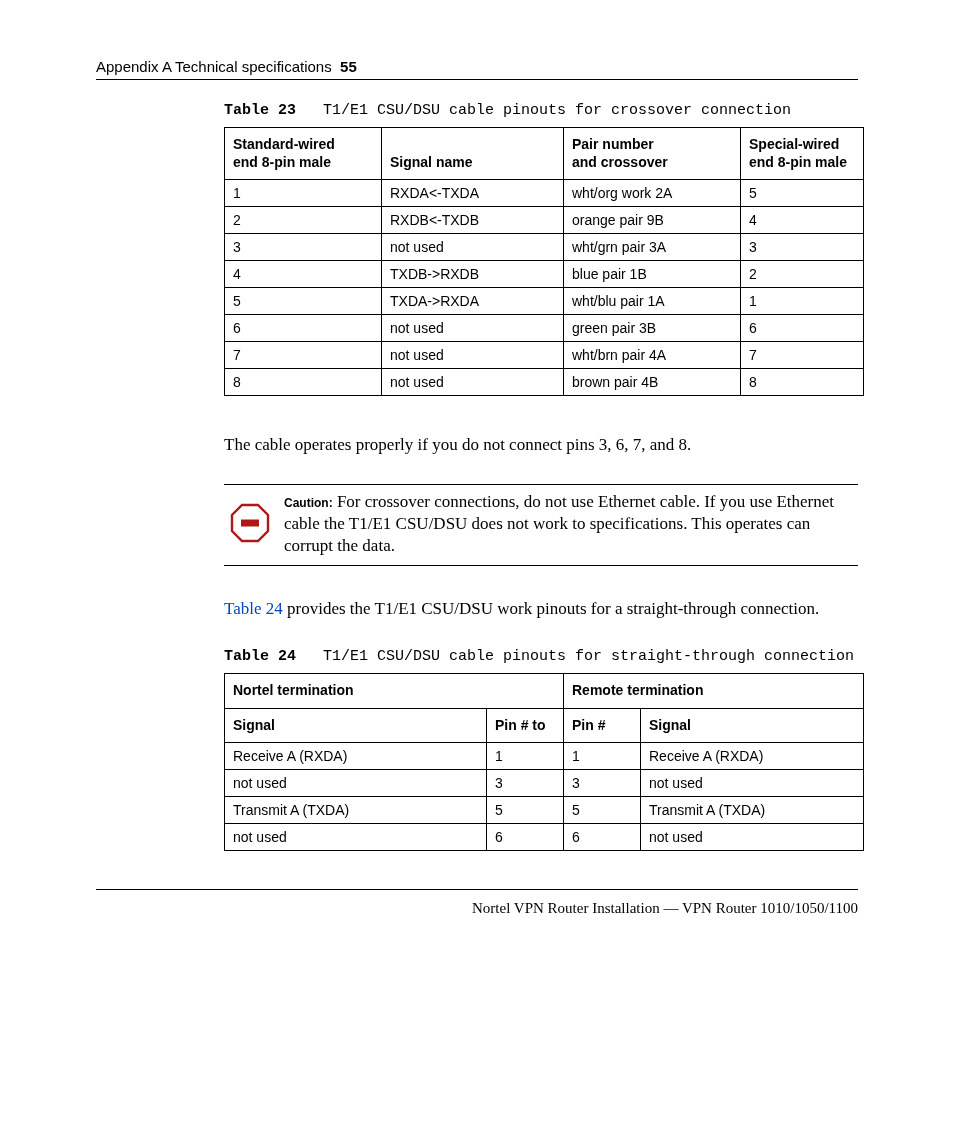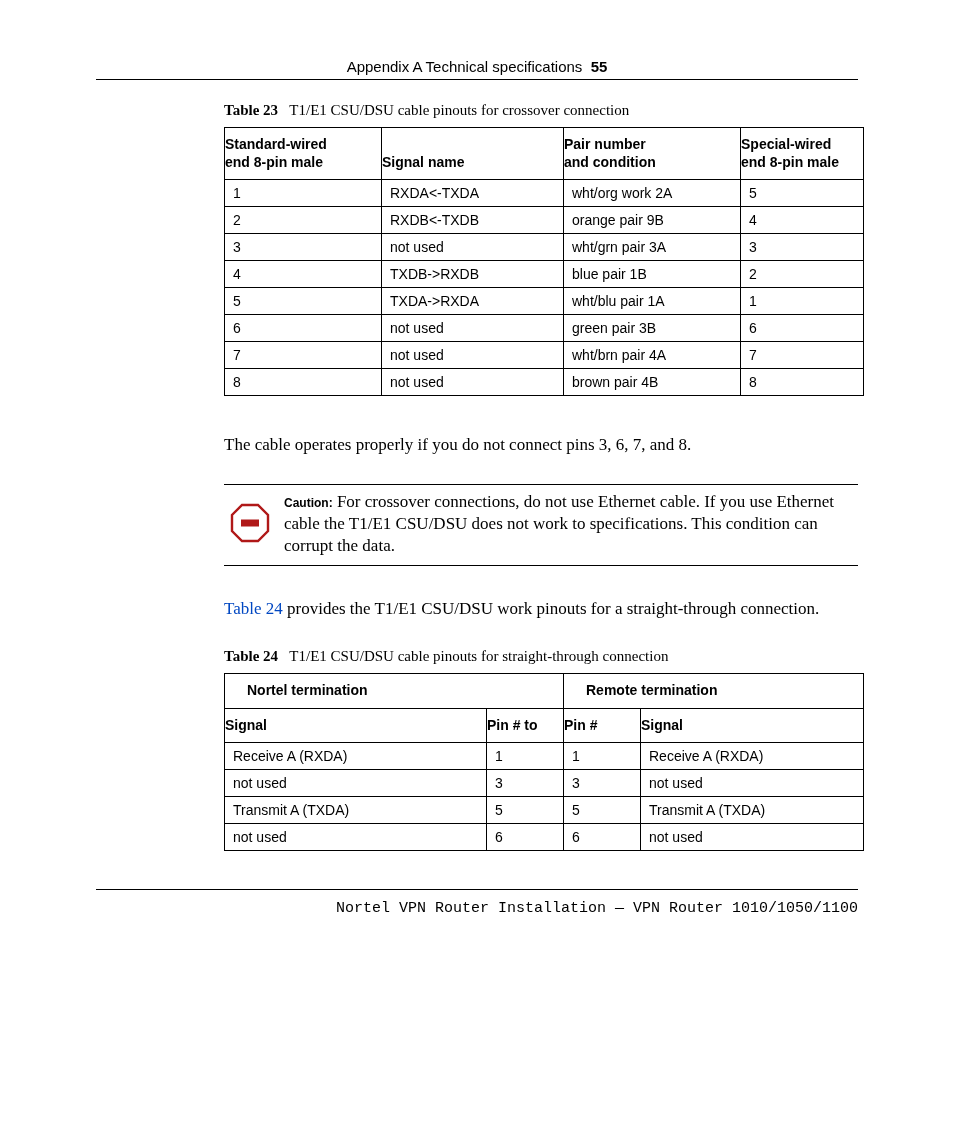--- a/index.html
+++ b/index.html
@@ -10,59 +10,59 @@
     color: #000;
     width: 954px;
   }
   .page {
     padding: 58px 96px 40px 96px;
     box-sizing: border-box;
   }
   .hdr {
     font-family: Arial, Helvetica, sans-serif;
     font-size: 15px;
-    text-align: center;
+    text-align: left;
     margin-bottom: 4px;
   }
   .hdr .pnum { font-weight: bold; }
   .top-rule { border: none; border-top: 1.5px solid #000; margin: 0 0 22px 0; }
   .bot-rule { border: none; border-top: 1.5px solid #000; margin: 24px 0 10px 0; }
   .content-indent { margin-left: 128px; }
   .body-text { font-size: 17px; line-height: 1.3; margin: 0 0 28px 0; }
   .link { color: #0047c2; }
-  .caption { font-family: Liberation Serif, serif; font-size: 15px; margin: 0 0 8px 0; }
+  .caption { font-family: Liberation Mono, monospace; font-size: 15px; margin: 0 0 8px 0; }
   .caption b { font-weight: bold; }
   table.pinout {
     font-family: Arial, Helvetica, sans-serif;
     font-size: 14px;
     border-collapse: collapse;
     width: 640px;
     margin-bottom: 38px;
   }
   table.pinout th {
     text-align: left;
     font-weight: bold;
     border: 1.5px solid #000;
-    padding: 8px 0;
+    padding: 8px 8px;
     vertical-align: top;
     line-height: 1.25;
   }
   table.pinout td {
     border-left: 1.5px solid #000;
     border-right: 1.5px solid #000;
     border-top: 1px solid #000;
     padding: 5px 8px;
   }
   table.pinout tr:last-child td { border-bottom: 1.5px solid #000; }
   table.pinout tbody tr:first-child td { border-top: 1.5px solid #000; }
   table.t23 th:nth-child(1), table.t23 td:nth-child(1){width:140px;}
   table.t23 th:nth-child(2), table.t23 td:nth-child(2){width:165px;}
   table.t23 th:nth-child(3), table.t23 td:nth-child(3){width:160px;}
 
-  table.t24 .span-th { padding:8px 22px; }
+  table.t24 .span-th { padding:8px 8px; }
   table.t24 th.sig1, table.t24 td.sig1 {width:245px;}
   table.t24 th.pa, table.t24 td.pa {width:60px;}
   table.t24 th.pb, table.t24 td.pb {width:60px;}
 
   .caution-wrap {
     position: relative;
     margin: 0 0 32px 0;
     padding-left: 60px;
     border-top: 1px solid #000;
     border-bottom: 1px solid #000;
@@ -79,21 +79,21 @@
     font-size: 17px;
     line-height: 1.3;
     padding: 6px 0 8px 0;
   }
   .caution-wrap .txt b {
     font-family: Arial, Helvetica, sans-serif;
     font-weight: bold;
     font-size: 12px;
   }
   .footer {
-    font-family: Liberation Mono, monospace;
+    font-family: Liberation Serif, serif;
     font-size: 15px;
     text-align: right;
     margin-top: 6px;
   }
 </style>
 </head>
 <body>
 
 <div class="page">
   <div class="hdr">
@@ -105,21 +105,21 @@
 
     <p class="caption">
       <b>Table 23</b>&nbsp;&nbsp;&nbsp;<span>T1/E1 CSU/DSU cable pinouts for crossover connection</span>
     </p>
 
     <table class="pinout t23">
       <thead>
         <tr>
           <th><span>Standard-wired</span><br><span>end 8-pin male</span></th>
           <th style="vertical-align:bottom;"><span>Signal name</span></th>
-          <th><span>Pair number</span><br><span>and condition</span></th>
+          <th><span>Pair number</span><br><span>and crossover</span></th>
           <th><span>Special-wired</span><br><span>end 8-pin male</span></th>
         </tr>
       </thead>
       <tbody id="t23body">
           <tr>
             <td>1</td>
             <td>RXDA&lt;-TXDA</td>
             <td>wht/org work 2A</td>
             <td>5</td>
           </tr>
@@ -171,21 +171,21 @@
     <p class="body-text">The cable operates properly if you do not connect pins 3, 6, 7, and 8.</p>
 
     <div class="caution-wrap">
       <span class="icon">
         <svg viewBox="0 0 40 40" width="40" height="40">
           <polygon points="12,2 28,2 38,12 38,28 28,38 12,38 2,28 2,12" fill="none" stroke="#b01818" stroke-width="2.4"></polygon>
           <rect x="11" y="16.5" width="18" height="7" fill="#b01818"></rect>
         </svg>
       </span>
       <div class="txt">
-        <b>Caution:</b><span> For crossover connections, do not use Ethernet cable. If you use Ethernet cable the T1/E1 CSU/DSU does not work to specifications. This condition can corrupt the data.</span>
+        <b>Caution:</b><span> For crossover connections, do not use Ethernet cable. If you use Ethernet cable the T1/E1 CSU/DSU does not work to specifications. This operates can corrupt the data.</span>
       </div>
     </div>
 
     <p class="body-text">
       <span class="link">Table 24</span><span> provides the T1/E1 CSU/DSU work pinouts for a straight-through connection.</span>
     </p>
 
     <p class="caption">
       <b>Table 24</b>&nbsp;&nbsp;&nbsp;<span>T1/E1 CSU/DSU cable pinouts for straight-through connection</span>
     </p>

